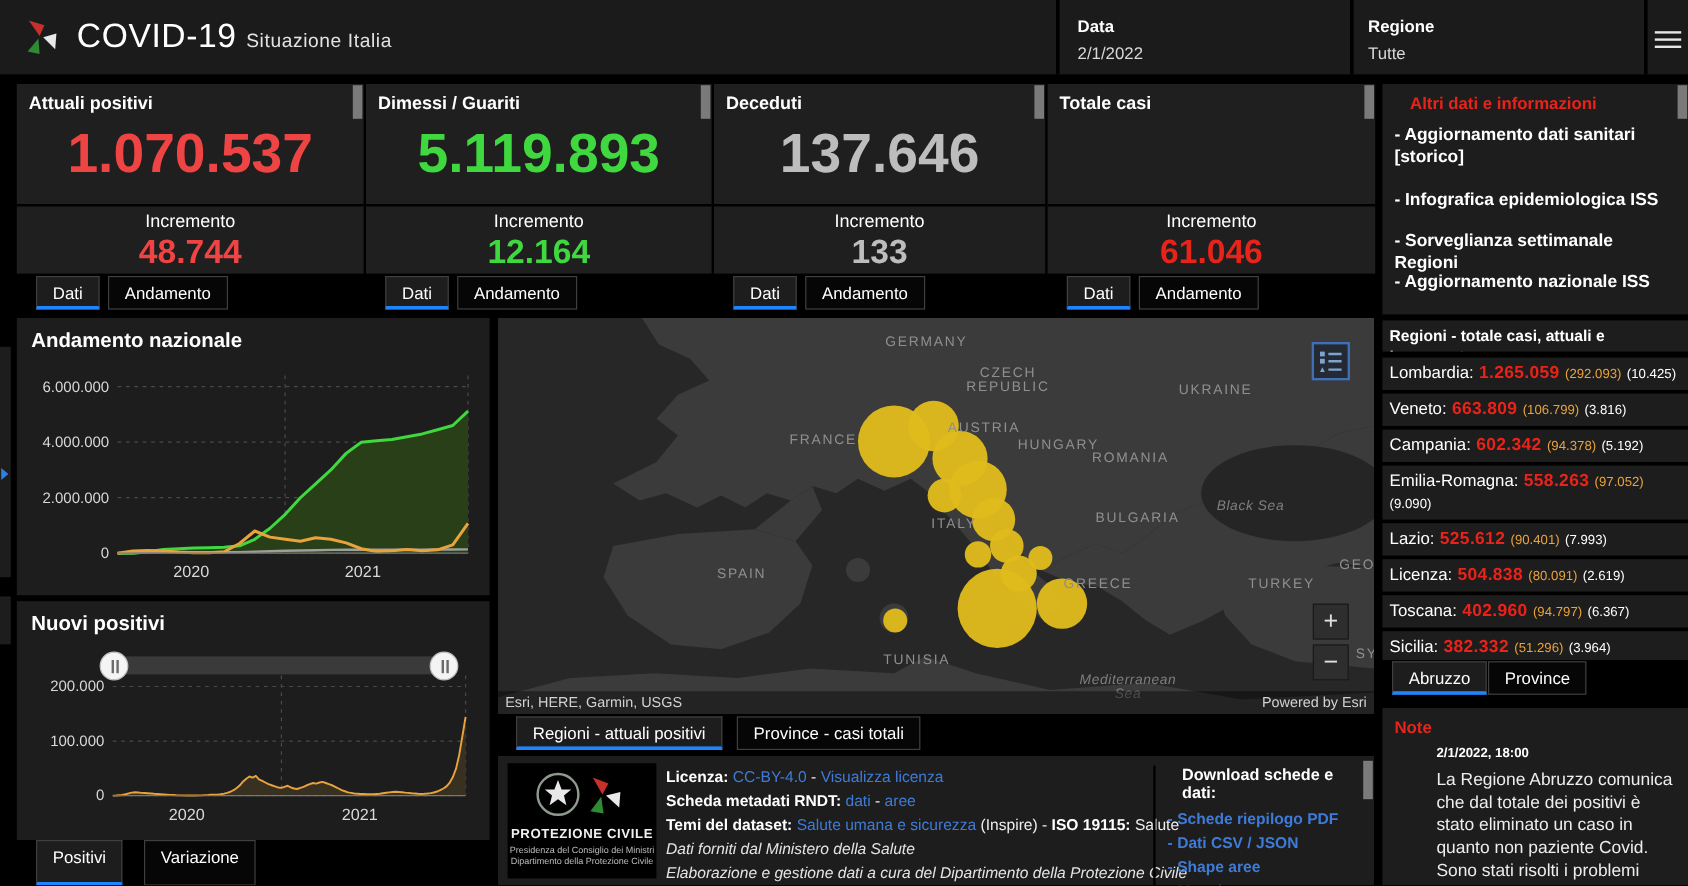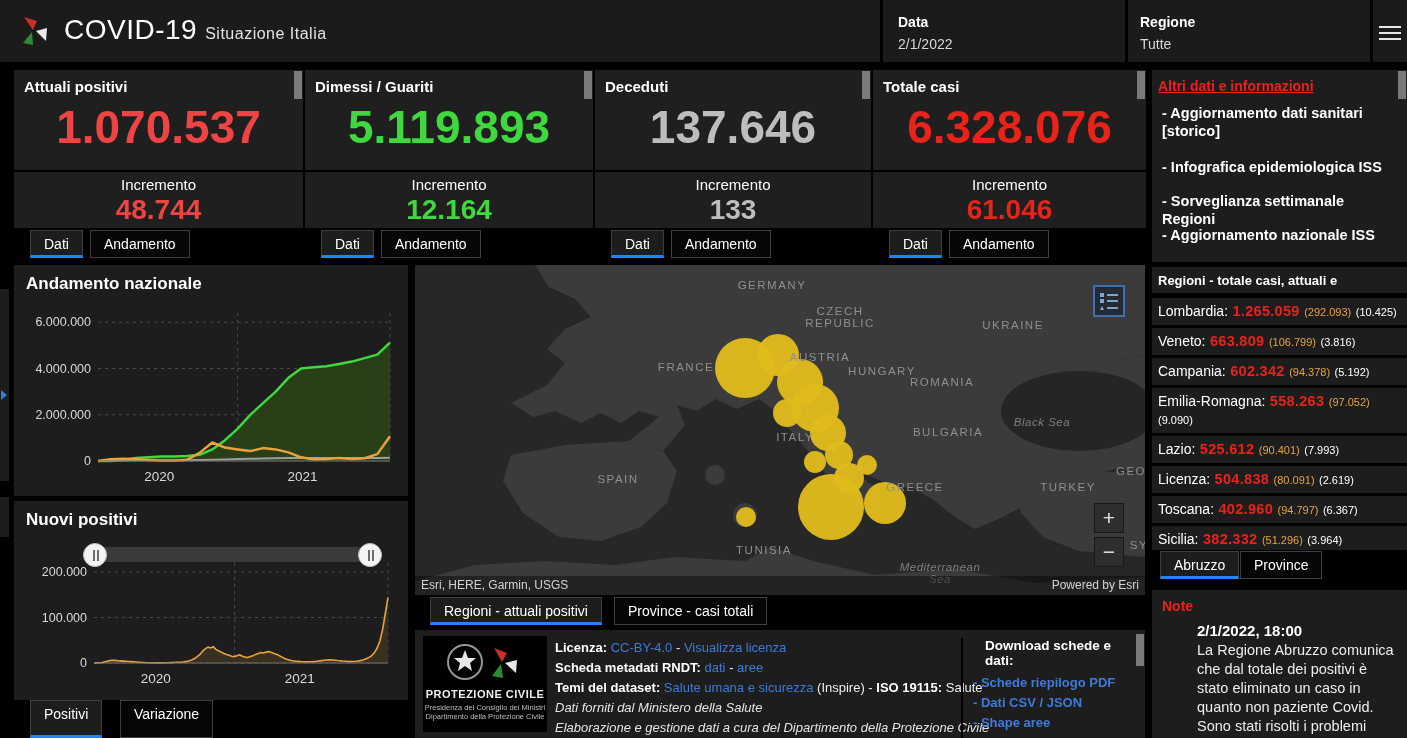--- a/index.html
+++ b/index.html
@@ -122,21 +122,20 @@
     <div class="card-div"></div>
     <div class="card-inc-label">Incremento</div>
     <div class="card-inc-value v-grey">133</div>
   </div>
   <div class="tab active" style="left:611px;top:230px;">Dati</div>
   <div class="tab" style="left:671px;top:230px;">Andamento</div>
 
   <div class="card" style="left:873px;width:273px;">
     <div class="card-title">Totale casi</div>
     <div class="scroll-thumb"></div>
-    <div class="card-value v-red">6.328.076</div>
     <div class="card-div"></div>
     <div class="card-inc-label">Incremento</div>
     <div class="card-inc-value v-red">61.046</div>
   </div>
   <div class="tab active" style="left:889px;top:230px;">Dati</div>
   <div class="tab" style="left:949px;top:230px;">Andamento</div>
 
   <div class="panel" style="left:0;top:289px;width:9px;height:192px;"></div>
   <div class="abs chev-right" style="left:1px;top:390px;"></div>
   <div class="panel" style="left:0;top:497px;width:9px;height:40px;"></div>
@@ -310,21 +309,21 @@
         <a class="lnk" style="display:block;font-weight:bold;">- Schede riepilogo PDF</a>
         <a class="lnk" style="display:block;font-weight:bold;">- Dati CSV / JSON</a>
         <a class="lnk" style="display:block;font-weight:bold;">- Shape aree</a>
         <a class="lnk" style="display:block;font-weight:bold;">- Metadata</a>
       </div>
     </div>
     <div class="scroll-thumb" style="top:4px;height:32px;"></div>
   </div>
 
   <div class="panel" style="left:1152px;top:70px;width:255px;height:192px;">
-    <div class="red-title abs" style="left:6px;top:8px;text-decoration:underline;">Altri dati e informazioni</div>
+    <div class="red-title abs" style="left:23px;top:8px;">Altri dati e informazioni</div>
     <div class="sb-link abs" style="left:10px;top:34px;width:237px;">- Aggiornamento dati sanitari [storico]</div>
     <div class="sb-link abs" style="left:10px;top:88px;width:237px;">- Infografica epidemiologica ISS</div>
     <div class="sb-link abs" style="left:10px;top:122px;width:237px;">- Sorveglianza settimanale Regioni</div>
     <div class="sb-link abs" style="left:10px;top:156px;width:237px;">- Aggiornamento nazionale ISS</div>
     <div class="scroll-thumb"></div>
   </div>
 
   <div class="abs" style="left:1152px;top:267px;width:255px;height:286px;">
     <div class="rrow" style="top:0;height:26px;">
       <b style="font-size:13px;">Regioni - totale casi, attuali e incremento</b>
@@ -352,17 +351,17 @@
     </div>
     <div class="rrow" style="top:259px;height:24px;">
       <span class="rname">Sicilia:</span> <span class="rtotal">382.332</span> <span class="ract">(51.296)</span> <span class="rinc">(3.964)</span>
     </div>
   </div>
   <div class="tab active" style="left:1160px;top:551px;">Abruzzo</div>
   <div class="tab" style="left:1240px;top:551px;">Province</div>
 
   <div class="panel" style="left:1152px;top:590px;width:255px;height:148px;">
     <div class="red-title abs" style="left:10px;top:8px;">Note</div>
-    <div class="abs" style="left:45px;top:32px;font-weight:bold;font-size:15px;">2/1/2022, 18:00</div>
+    <div class="abs" style="left:45px;top:32px;font-weight:bold;font-size:11px;">2/1/2022, 18:00</div>
     <div class="abs" style="left:45px;top:51px;width:202px;font-size:14.5px;line-height:19px;color:#ededed;">La Regione Abruzzo comunica che dal totale dei positivi è stato eliminato un caso in quanto non paziente Covid. Sono stati risolti i problemi tecnici e modificati i dati del 01.01.2022. La Regione</div>
   </div>
 
 </div>
 
 </body></html>

